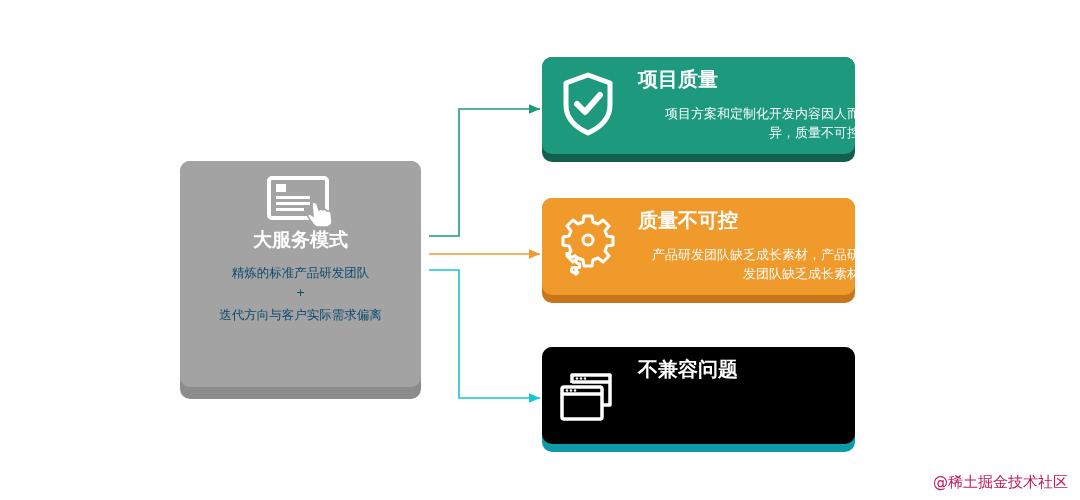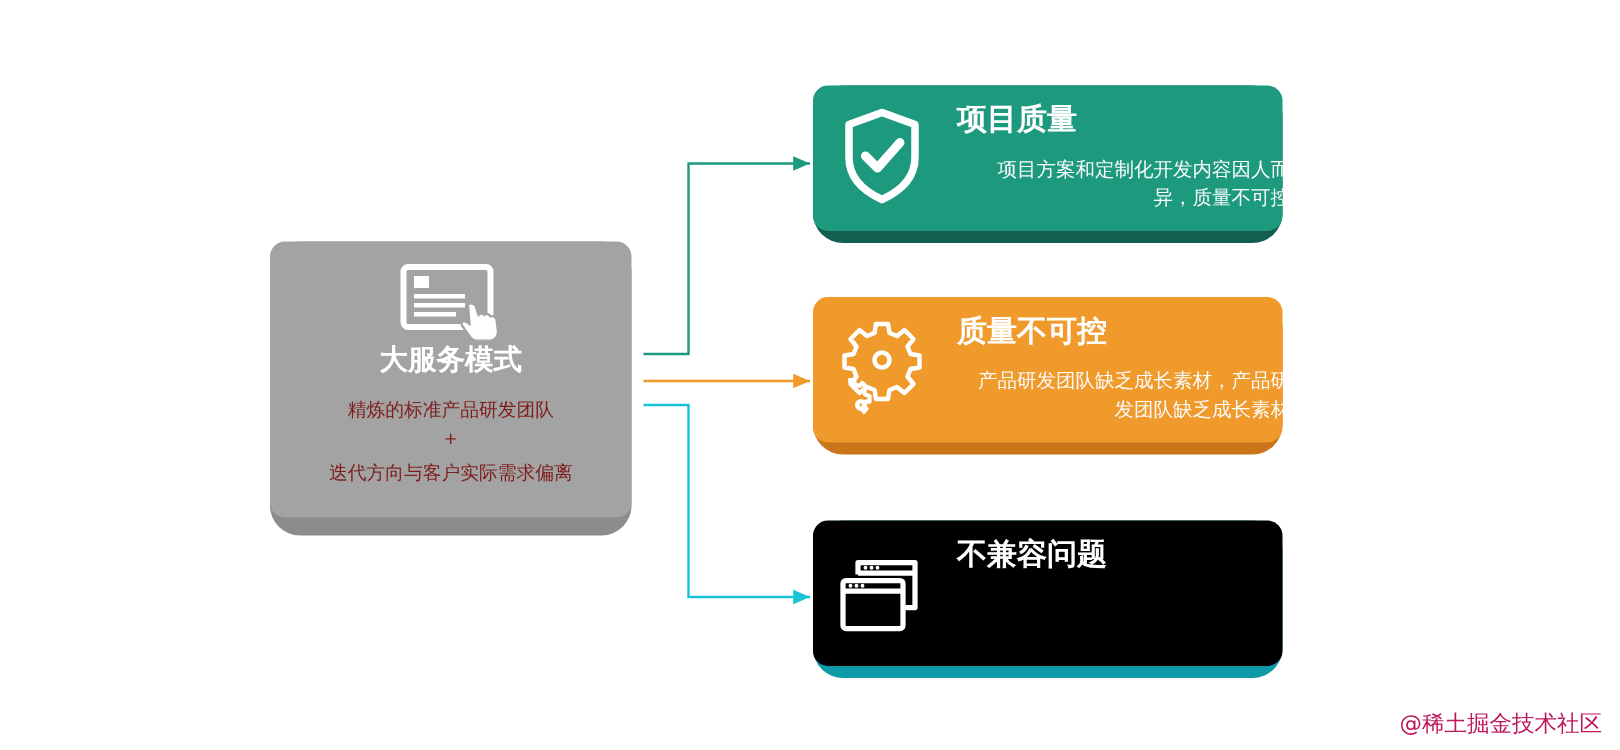--- a/index.html
+++ b/index.html
@@ -1,24 +1,24 @@
 <!DOCTYPE html>
 <html><head>
 <meta charset="utf-8">
 <style>
   html, body { margin:0; padding:0; }
   body { width:1080px; height:500px; background:#ffffff; position:relative; overflow:hidden;
          font-family:"DejaVu Sans", "Liberation Sans", sans-serif; }
-  .card { position:absolute; border-radius:20px; color:#fff; box-sizing:border-box; }
+  .card { position:absolute; border-radius:10px; color:#fff; box-sizing:border-box; }
   .card .face { position:absolute; left:0; top:0; right:0; border-radius:10px; }
-  .main-card { left:180px; top:161px; width:241px; height:196px; background:#8c8c8c; }
+  .main-card { left:180px; top:161px; width:241px; height:238px; background:#8c8c8c; }
   .main-card .face { bottom:12px; background:#a3a3a3; }
   .main-icon { position:absolute; left:86px; top:14px; width:70px; height:52px; }
   .main-title { position:absolute; left:0; right:0; top:66px; font-size:19px; font-weight:bold; text-align:center; }
-  .main-line { position:absolute; left:0; right:0; font-size:12.5px; text-align:center; color:#7f1d1d; }
+  .main-line { position:absolute; left:0; right:0; font-size:12.5px; text-align:center; color:#0c4a6e; }
   .side-card { left:542px; width:313px; height:105px; }
   .side-card .face { bottom:8px; }
   .side-icon { position:absolute; left:16px; top:14px; width:60px; height:66px; }
   .side-title { position:absolute; left:96px; top:9px; font-size:20px; font-weight:bold; }
   .side-desc { position:absolute; left:108px; top:47px; width:210px; font-size:13px; line-height:19px; color:#fbfbfb;text-align:right; }
   .watermark { position:absolute; right:12px; top:473px; font-size:15px; color:#be185d; }
   svg.conn { position:absolute; left:0; top:0; }
 </style>
 </head>
 <body>

